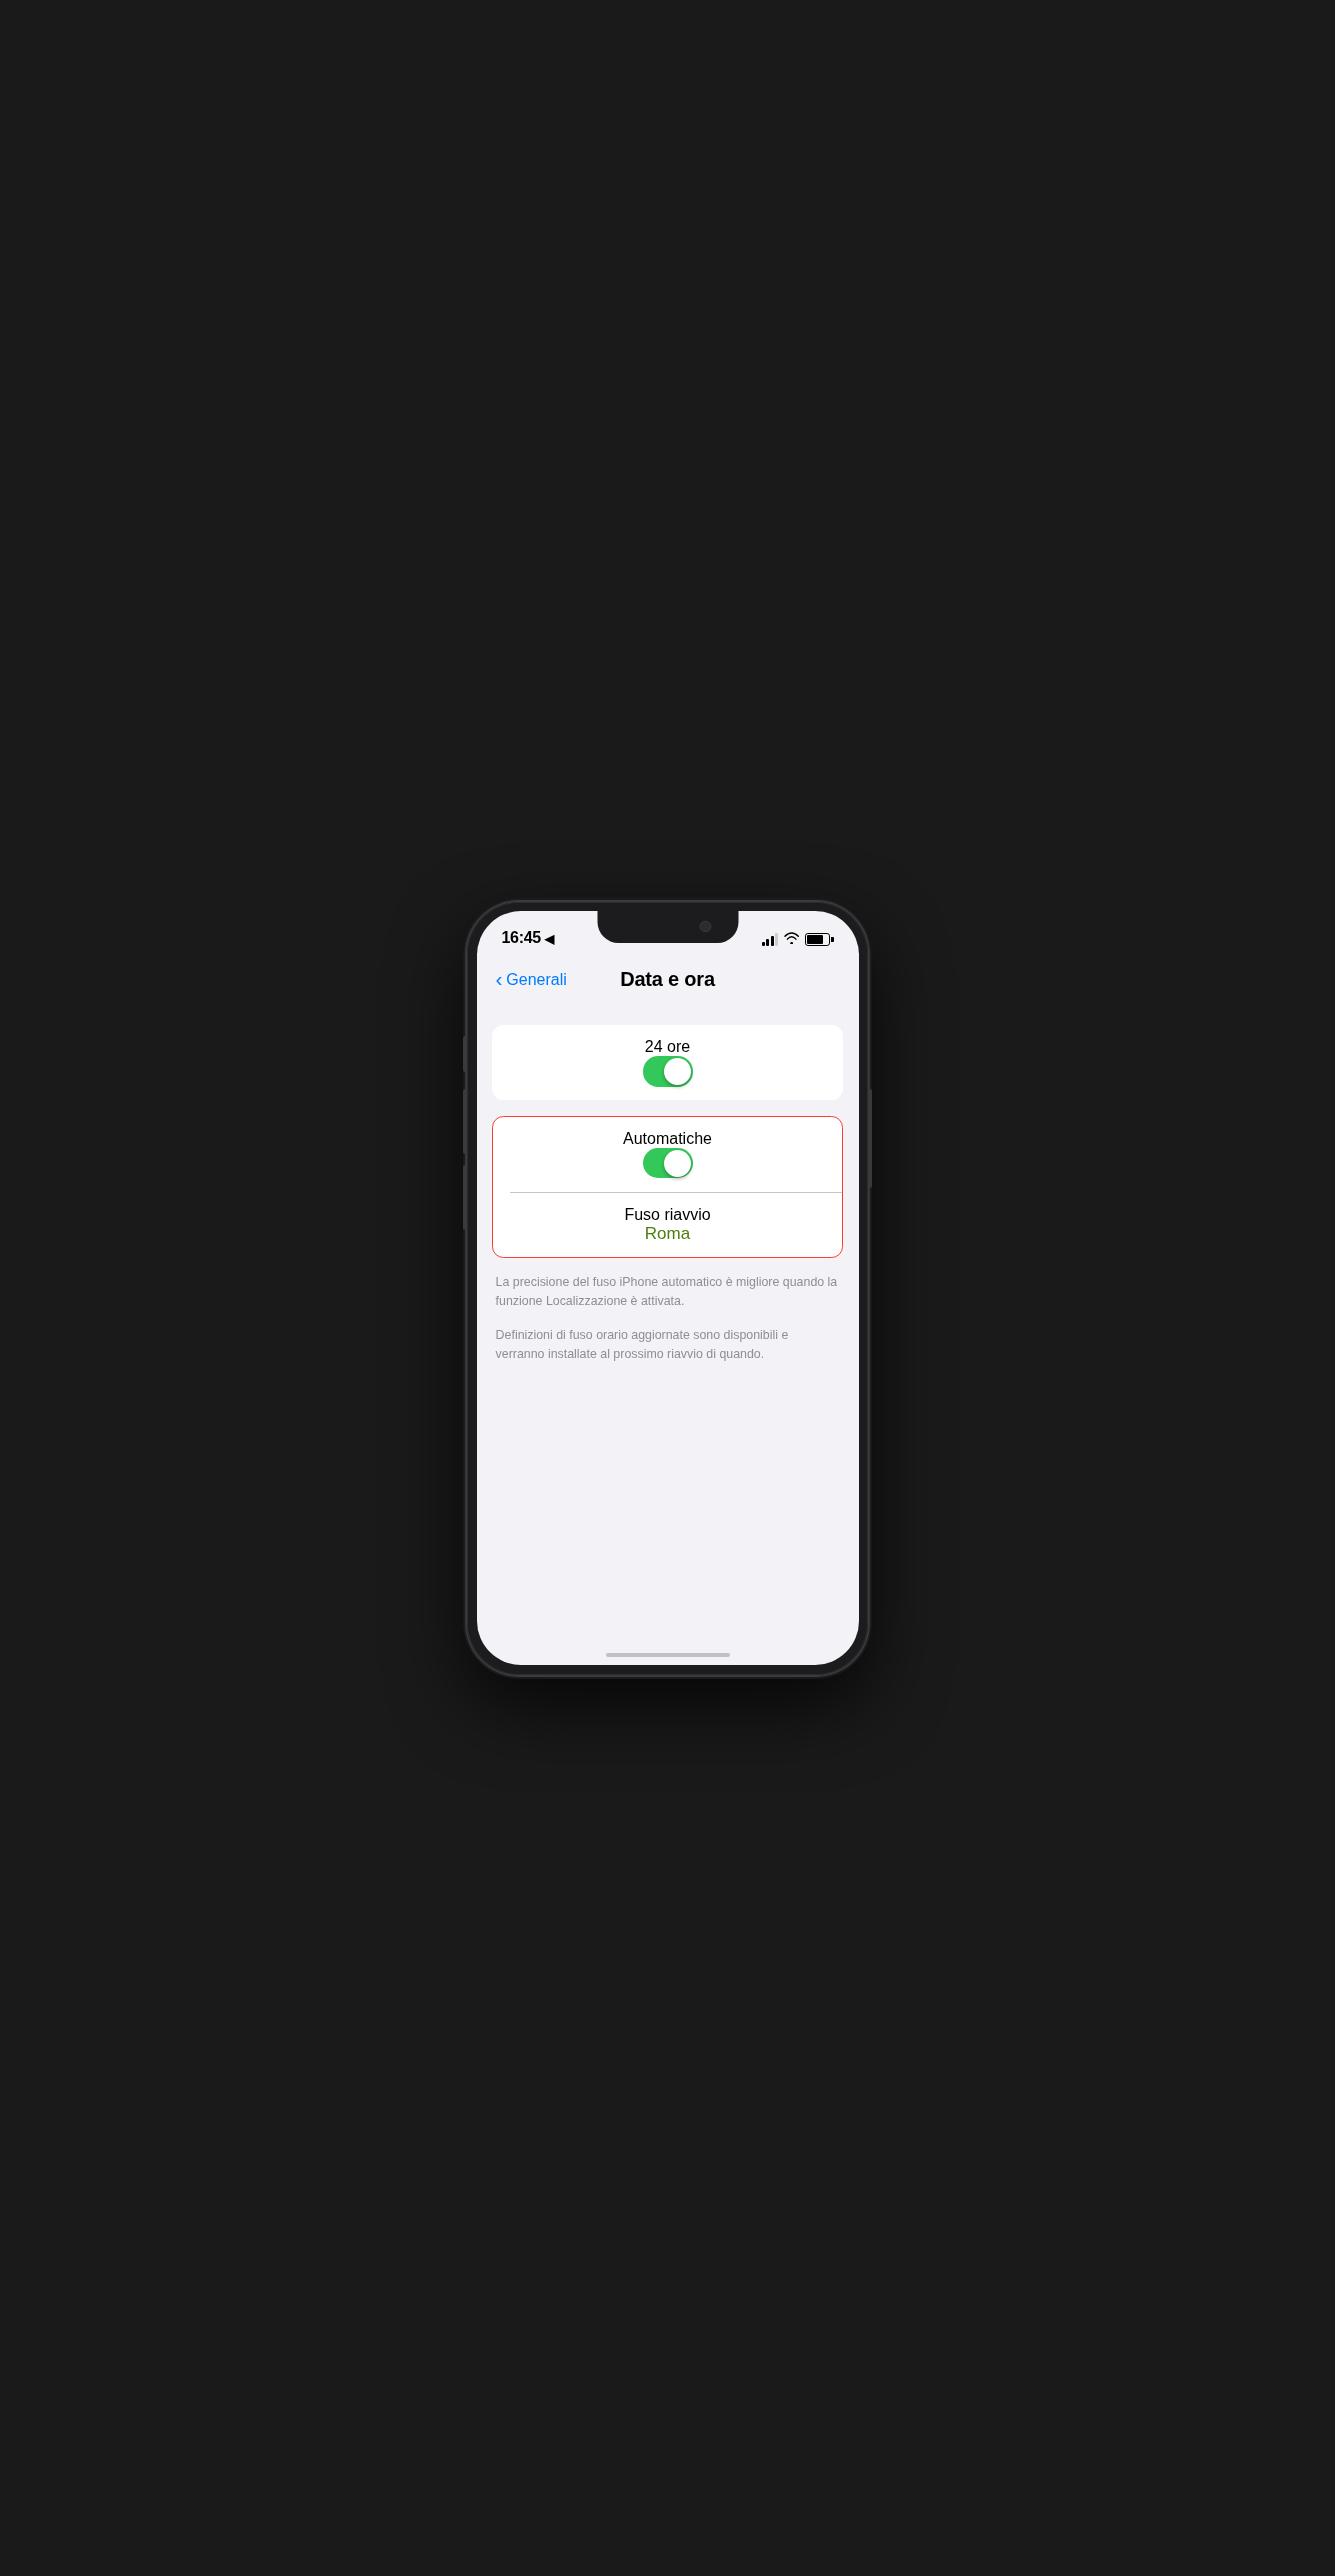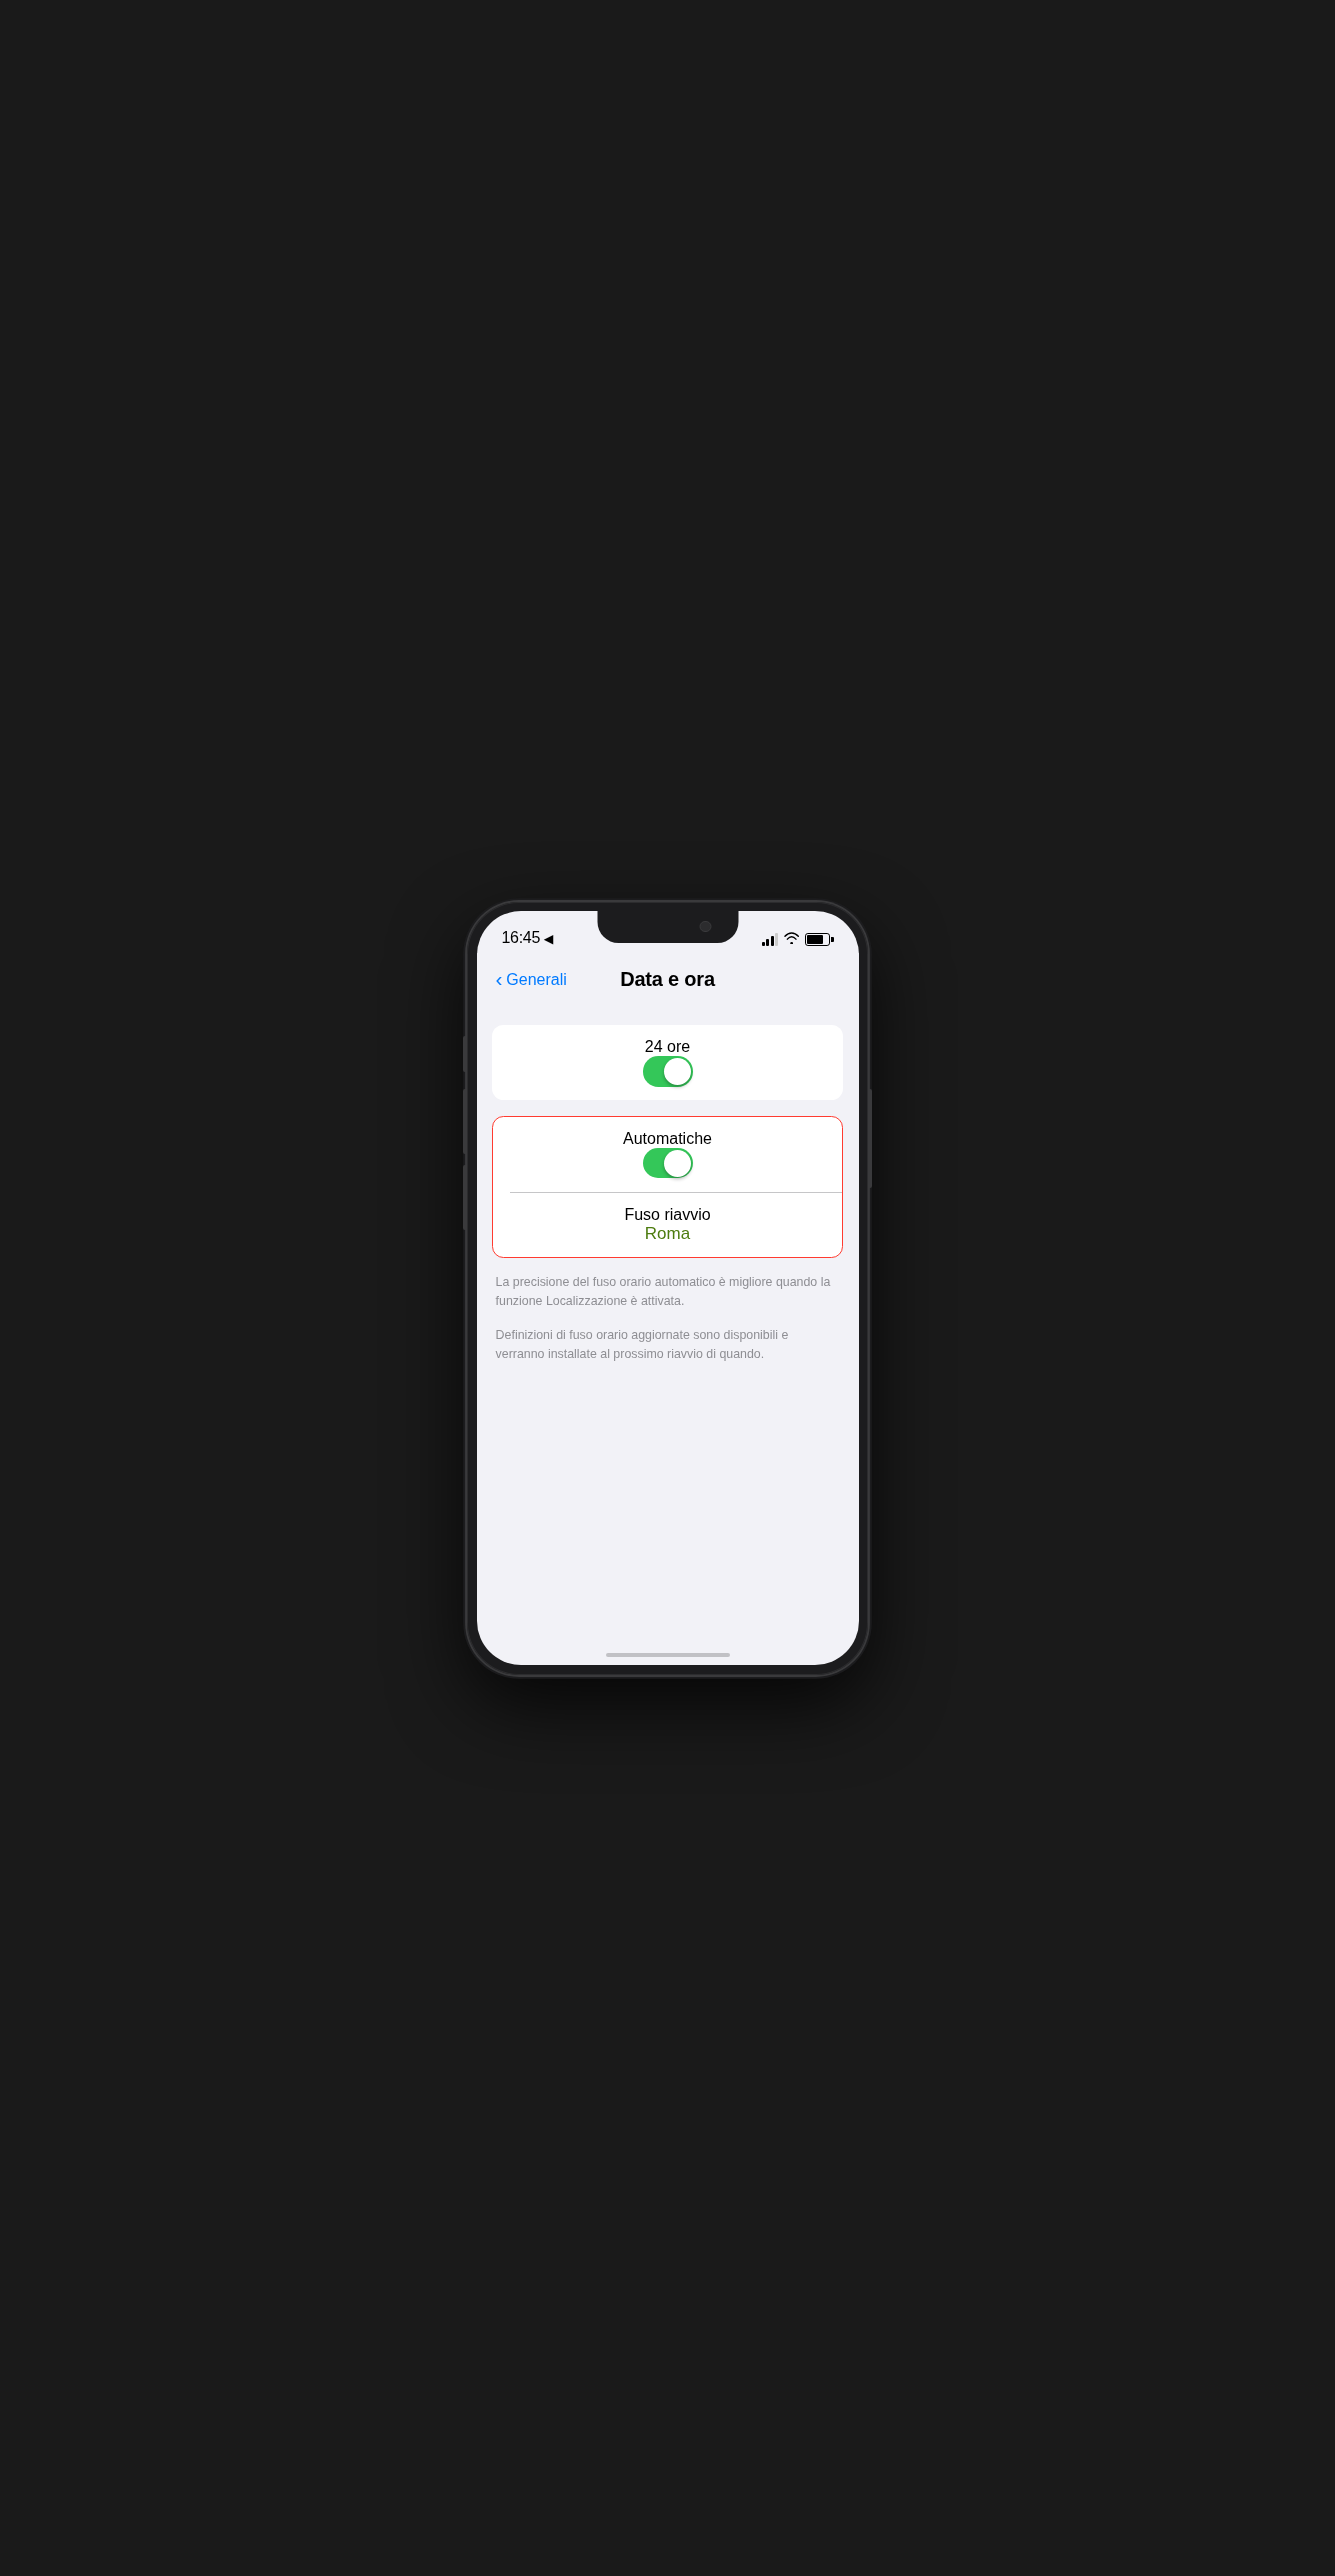--- a/index.html
+++ b/index.html
@@ -112,21 +112,21 @@
       height: 42px;
       display: flex;
       align-items: flex-end;
       padding: 0 25px 5.7px;
       justify-content: space-between;
       z-index: 5;
     }
 
     .status-time {
       font-size: 16px;
-      font-weight: 400;
+      font-weight: 700;
       color: #000;
       letter-spacing: -0.3px;
       display: flex;
       align-items: center;
       gap: 3.8px;
     }
 
     .status-time .location-arrow {
       font-size: 12.4px;
       color: #000;
@@ -404,21 +404,21 @@
           </div>
         </div>
         <div class="divider"></div>
         <div class="settings-row">
           <span class="settings-row-label">Fuso riavvio</span>
           <span class="settings-row-value">Roma</span>
         </div>
       </div>
 
       <div class="info-text">
-        <span>La precisione del fuso orario automatico è migliore quando la funzione Localizzazione è attivata.</span>
+        <span>La precisione del fuso iPhone automatico è migliore quando la funzione Localizzazione è attivata.</span>
       </div>
 
       <div class="info-text">
         <span>Definizioni di fuso orario aggiornate sono disponibili e verranno installate al prossimo riavvio di quando.</span>
       </div>
 
     </div>
 
     <div class="home-indicator"></div>
 

